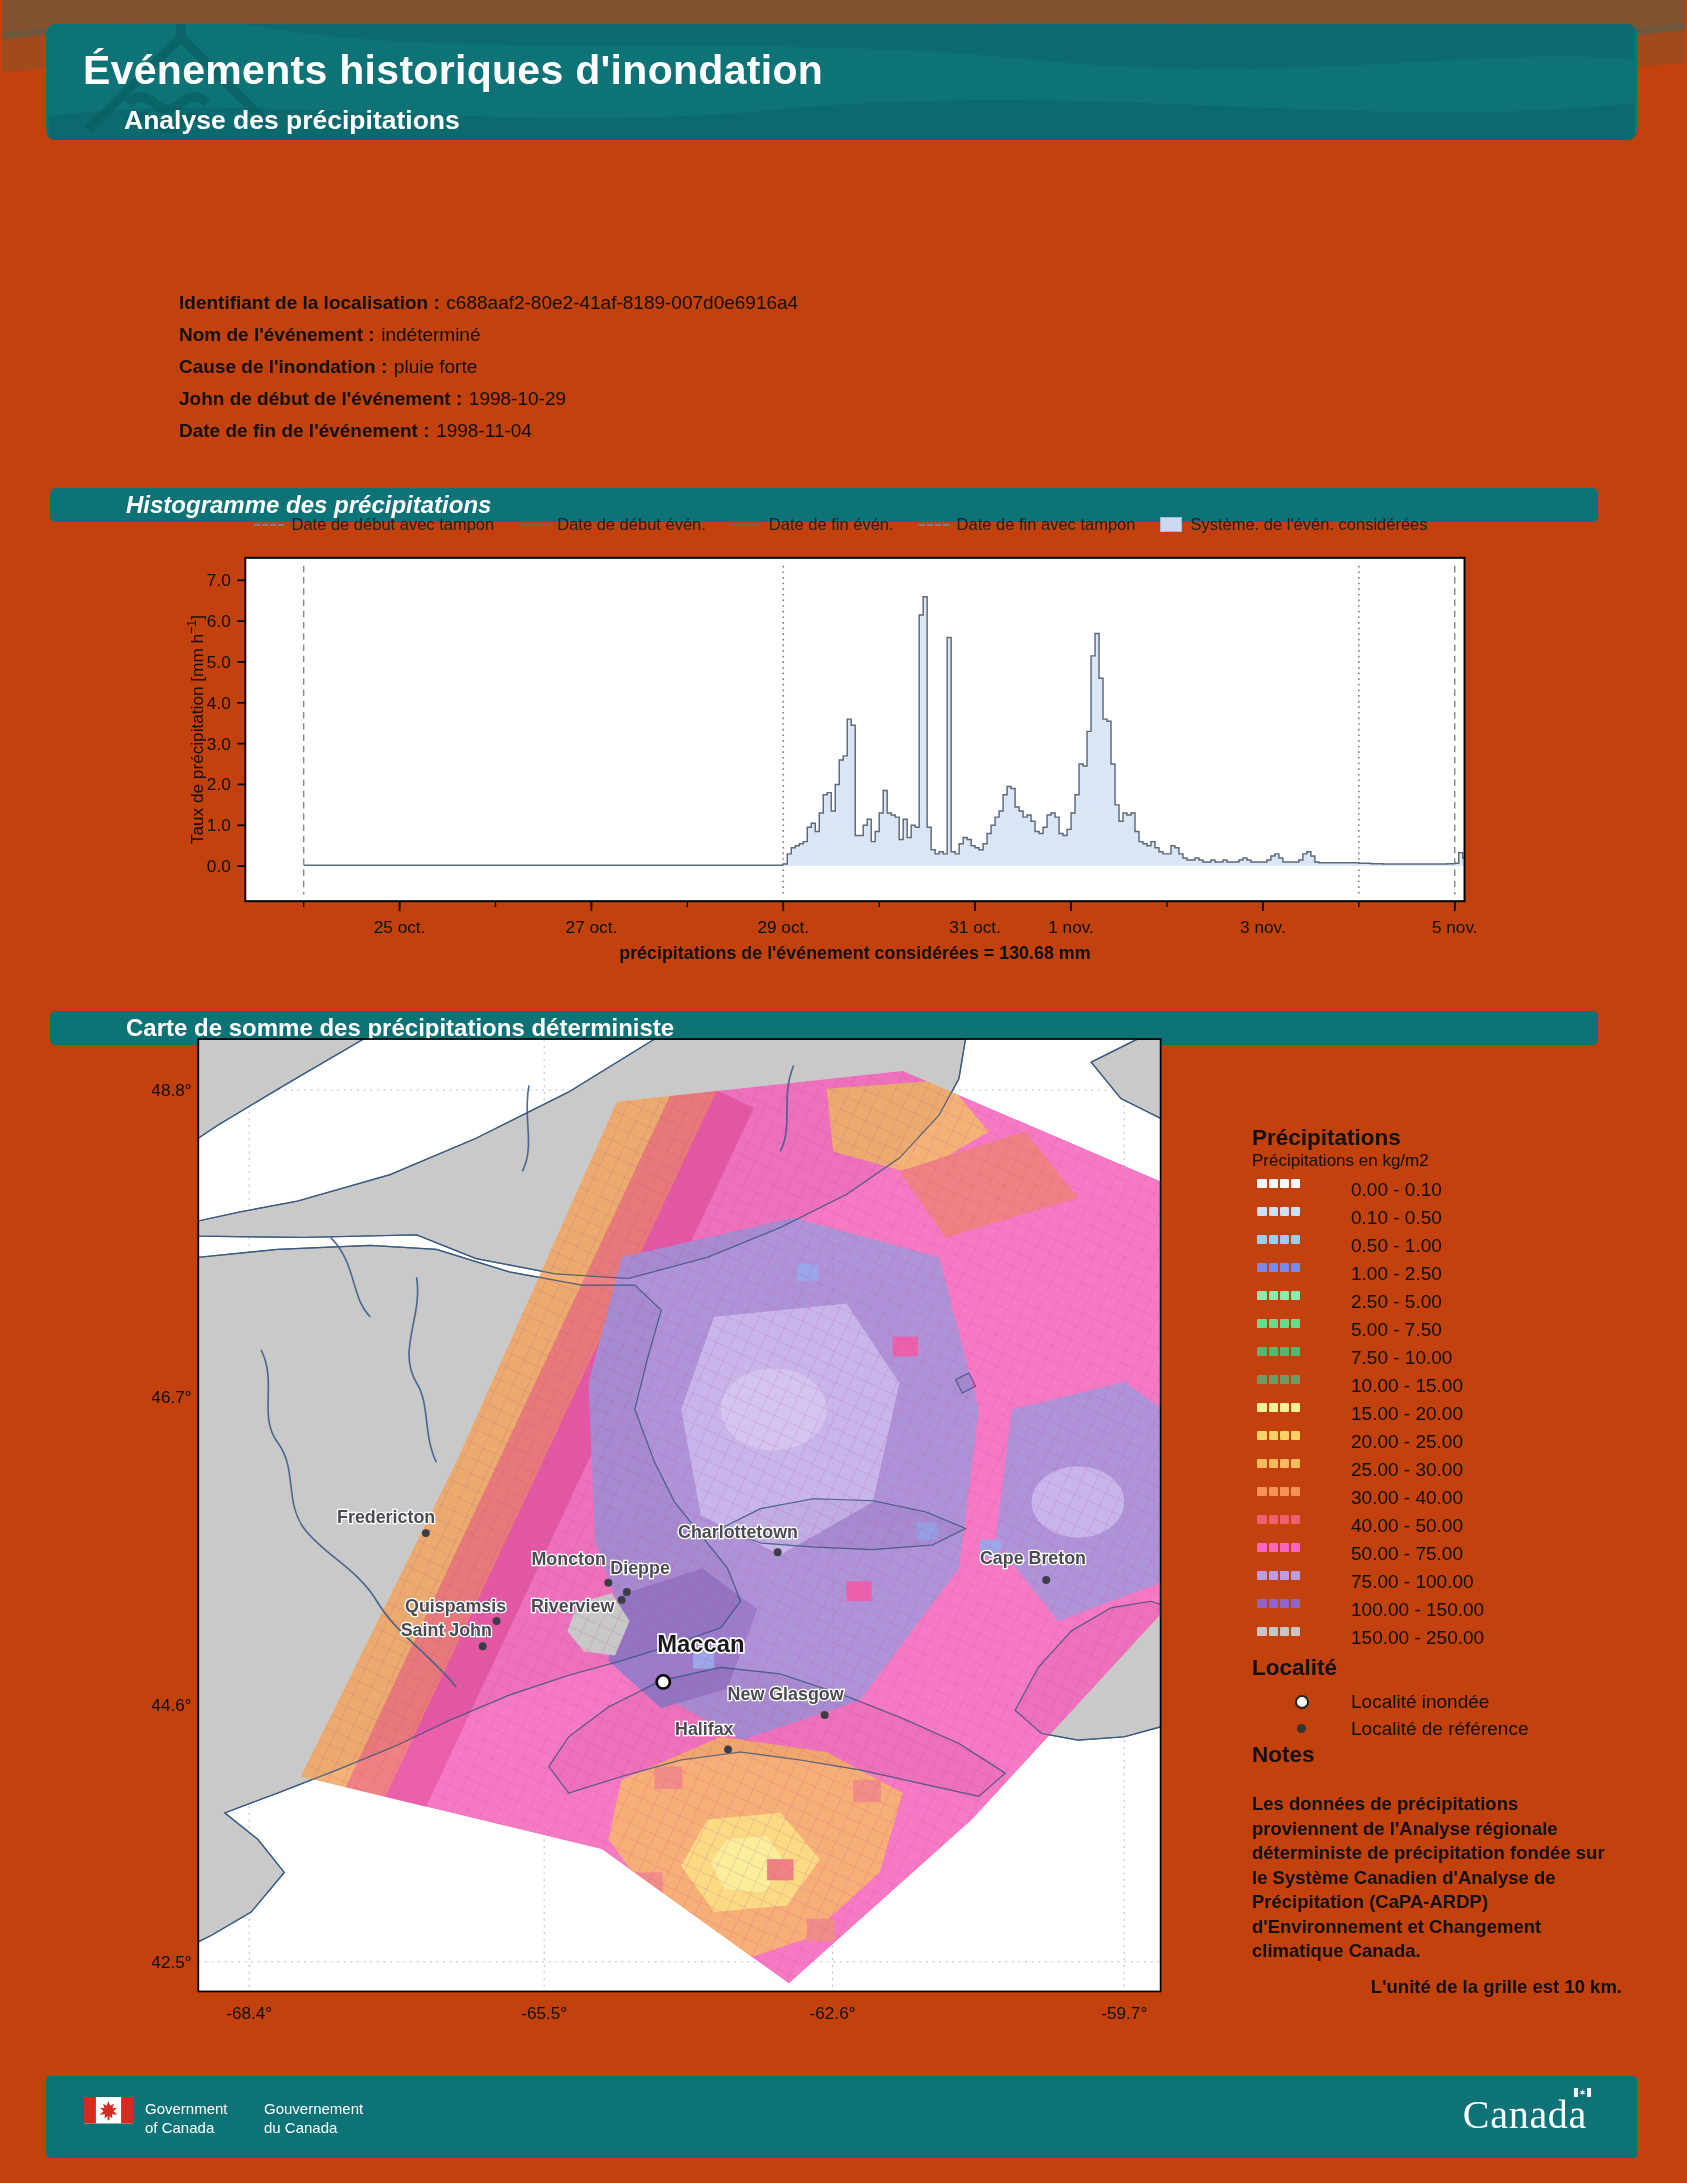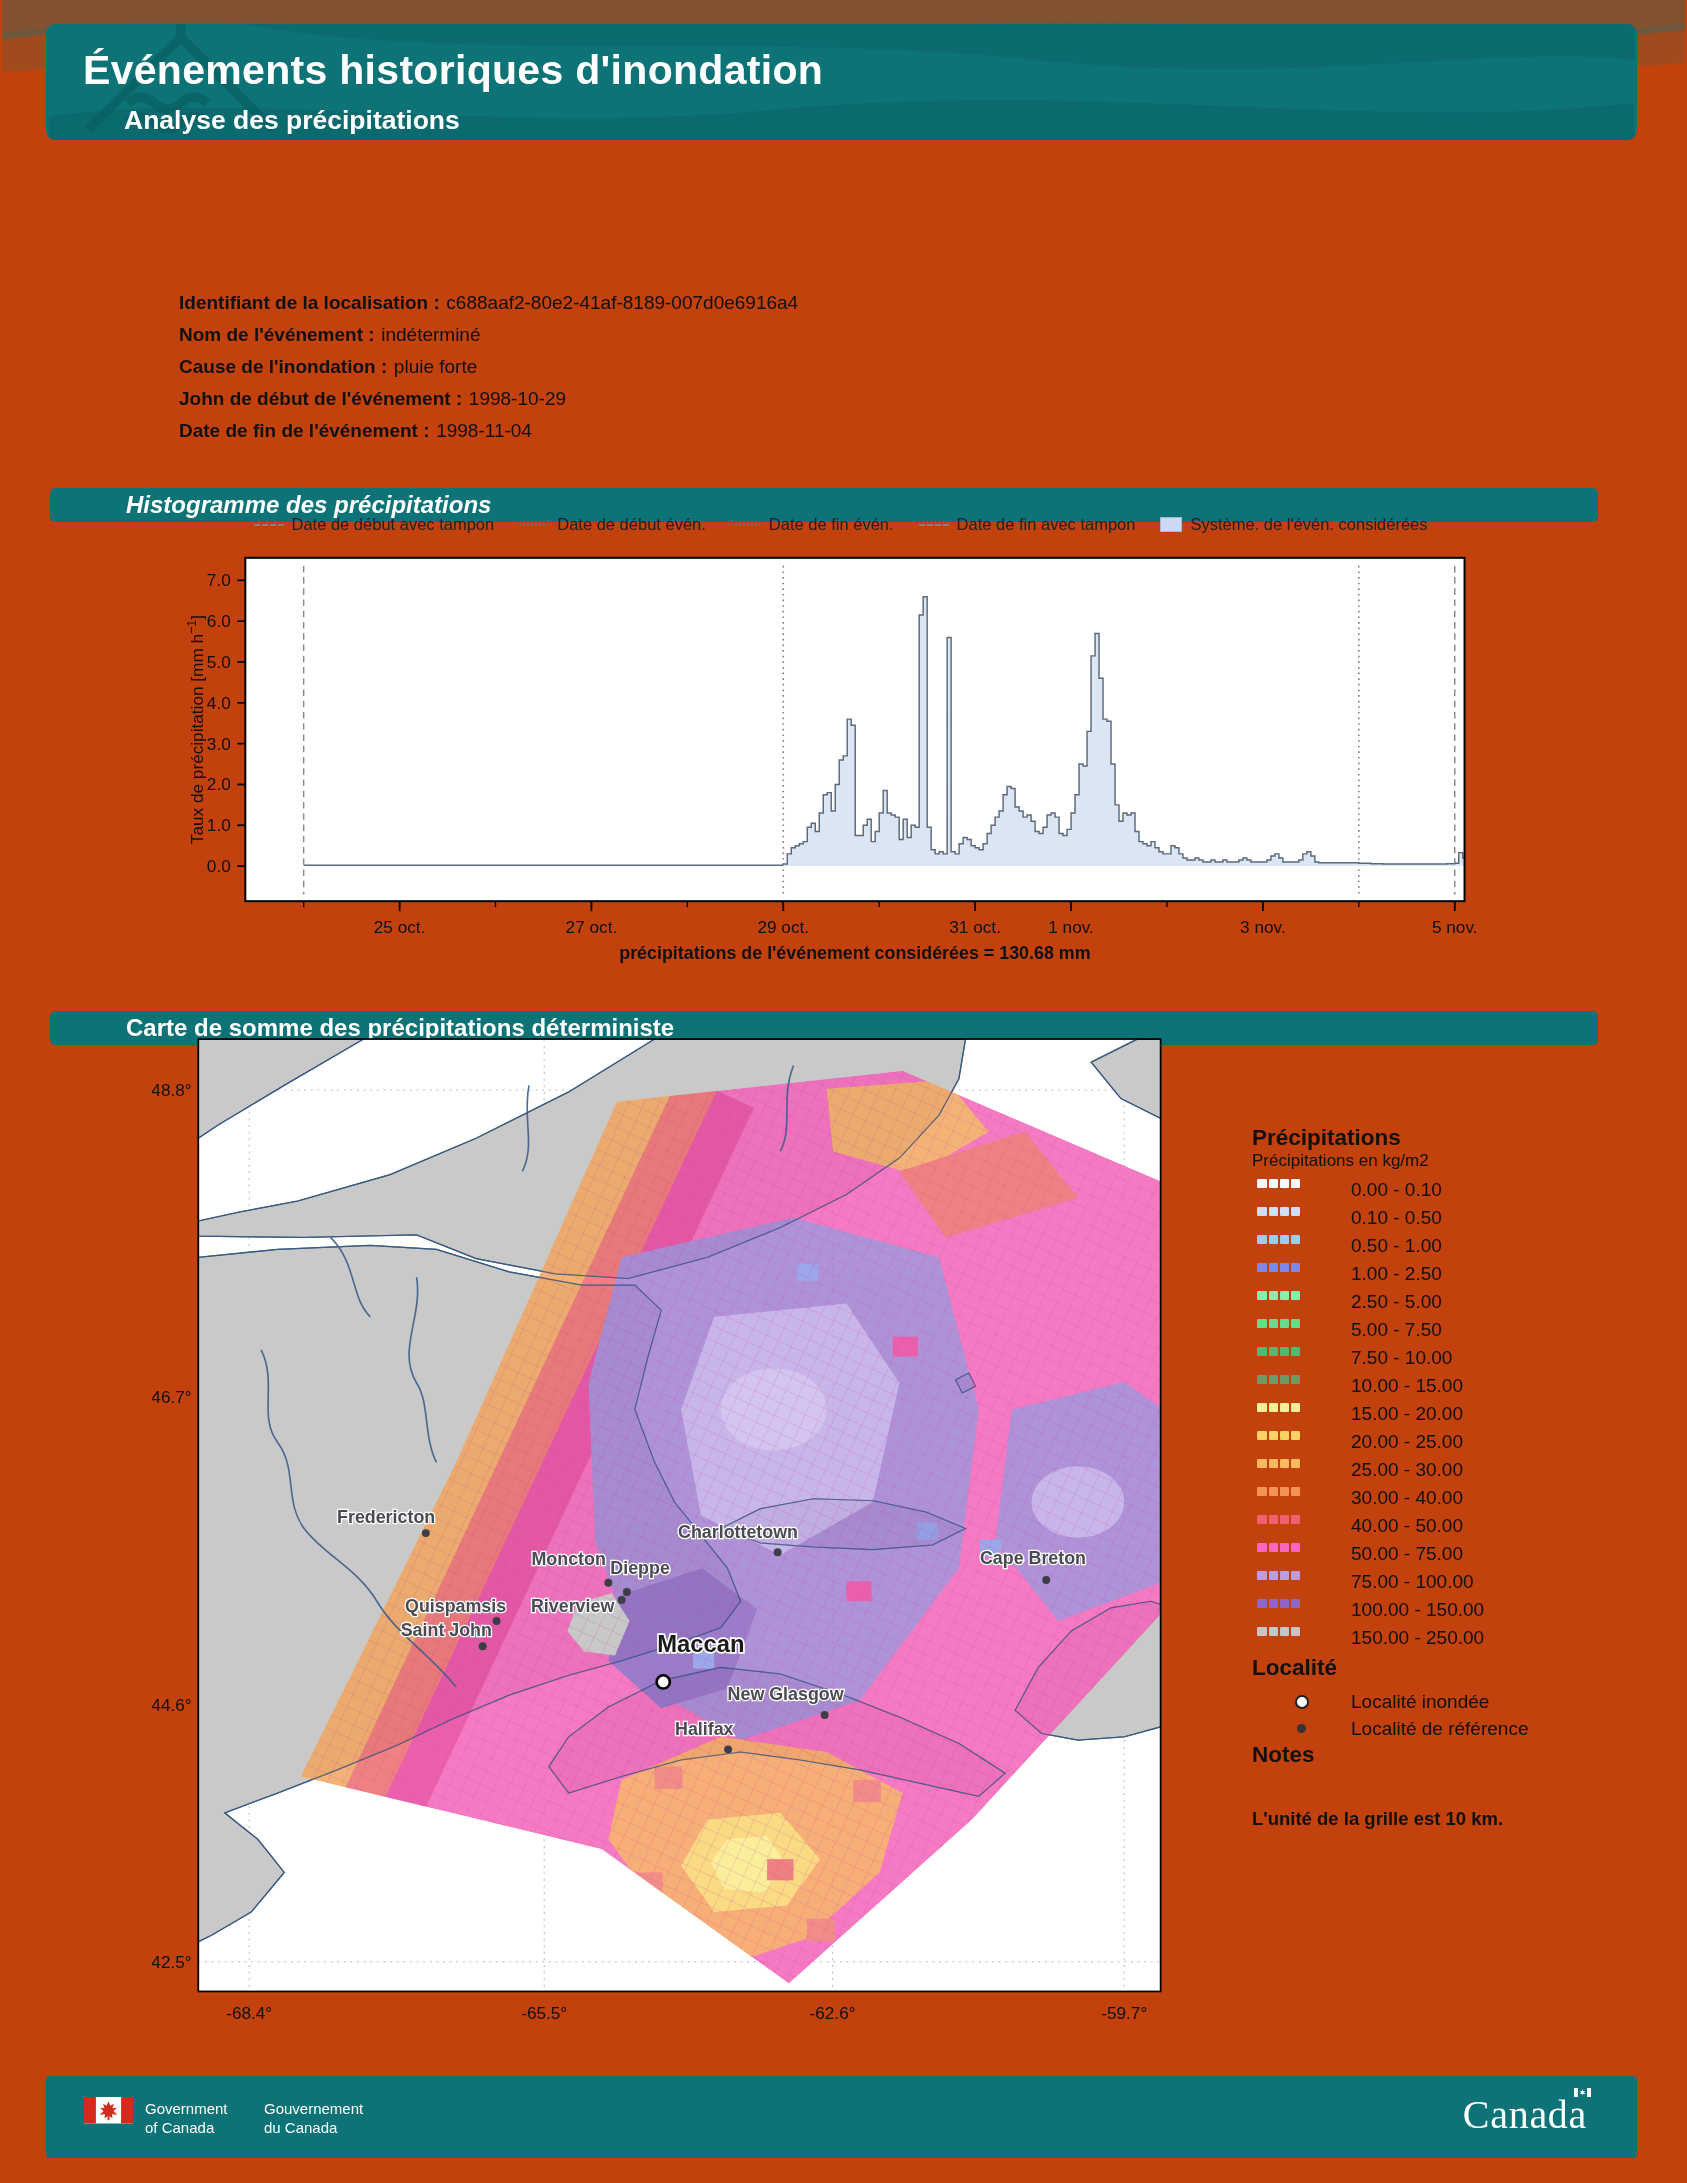--- a/index.html
+++ b/index.html
@@ -43,21 +43,21 @@
   .sw i{display:block;width:9.3px;height:9.3px;border-radius:1.3px;}
   .legrow .rng{font-size:19px;}
   .loc-title{margin-top:17px;}
   .locrow{display:flex;align-items:center;height:26.5px;}
   .locmark{width:99px;display:flex;justify-content:center;}
   .locrow .txt{font-size:19px;}
   .c-open{width:10px;height:10px;border:2.3px solid #222;border-radius:50%;background:#fff;}
   .c-fill{width:9.3px;height:9.3px;background:#333;border-radius:50%;}
   .notes-title{margin-top:54px;}
   .notes-body{margin-top:24px;font-size:18.5px;font-weight:bold;line-height:24.5px;width:357px;}
-  .grid-note{margin-top:40px;font-size:18.5px;font-weight:bold;}
+  .grid-note{margin-top:12px;font-size:18.5px;font-weight:bold;text-align:right;}
   
   .footer{position:absolute;left:46px;top:2076px;width:1591px;height:82px;background:#0d7377;
           border-radius:4px;color:#fff;}
   .footer .fiw{position:absolute;left:38px;top:21px;}
   .footer .gtxt{position:absolute;top:24px;font-size:15px;line-height:18.5px;color:#fff;}
   .footer .g1{left:99px;}
   .footer .g2{left:218px;}
   .wordmark{position:absolute;right:50px;top:14.6px;font-family:"Liberation Serif",serif;
             font-size:40px;color:#fff;letter-spacing:0.7px;}
   .wordmark .flg{position:absolute;right:-4px;top:-2.6px;}
@@ -491,20 +491,21 @@
           <span class="txt">Localité inondée</span>
         </div>
         <div class="locrow">
           <span class="locmark">
             <span class="c-fill"></span>
           </span>
           <span class="txt">Localité de référence</span>
         </div>
       </div>
     <h3 class="notes-title">Notes</h3>
+    <div class="notes-body">Les données de précipitations proviennent de l'Analyse régionale déterministe de précipitation fondée sur le Système Canadien d'Analyse de Précipitation (CaPA-ARDP) d'Environnement et Changement climatique Canada.</div>
     <div class="grid-note">L'unité de la grille est 10 km.</div>
   </div>
 
   <div class="footer">
     <svg class="fiw" width="49" height="26.5" viewBox="0 0 74 40">
       <rect x="0" y="0" width="74" height="40" fill="#ffffff"></rect>
       <rect x="0" y="0" width="18" height="40" fill="#d52b1e"></rect>
       <rect x="56" y="0" width="18" height="40" fill="#d52b1e"></rect>
       <g transform="translate(37,20) scale(1.5)" fill="#d52b1e">
         <polygon points="0,-9 1.8,-4.5 5.5,-6.5 4,-2 8.5,-2.5 5,1 9,4.5 3.5,4 4,8 0,5.5 -4,8 -3.5,4 -9,4.5 -5,1 -8.5,-2.5 -4,-2 -5.5,-6.5 -1.8,-4.5"></polygon>

